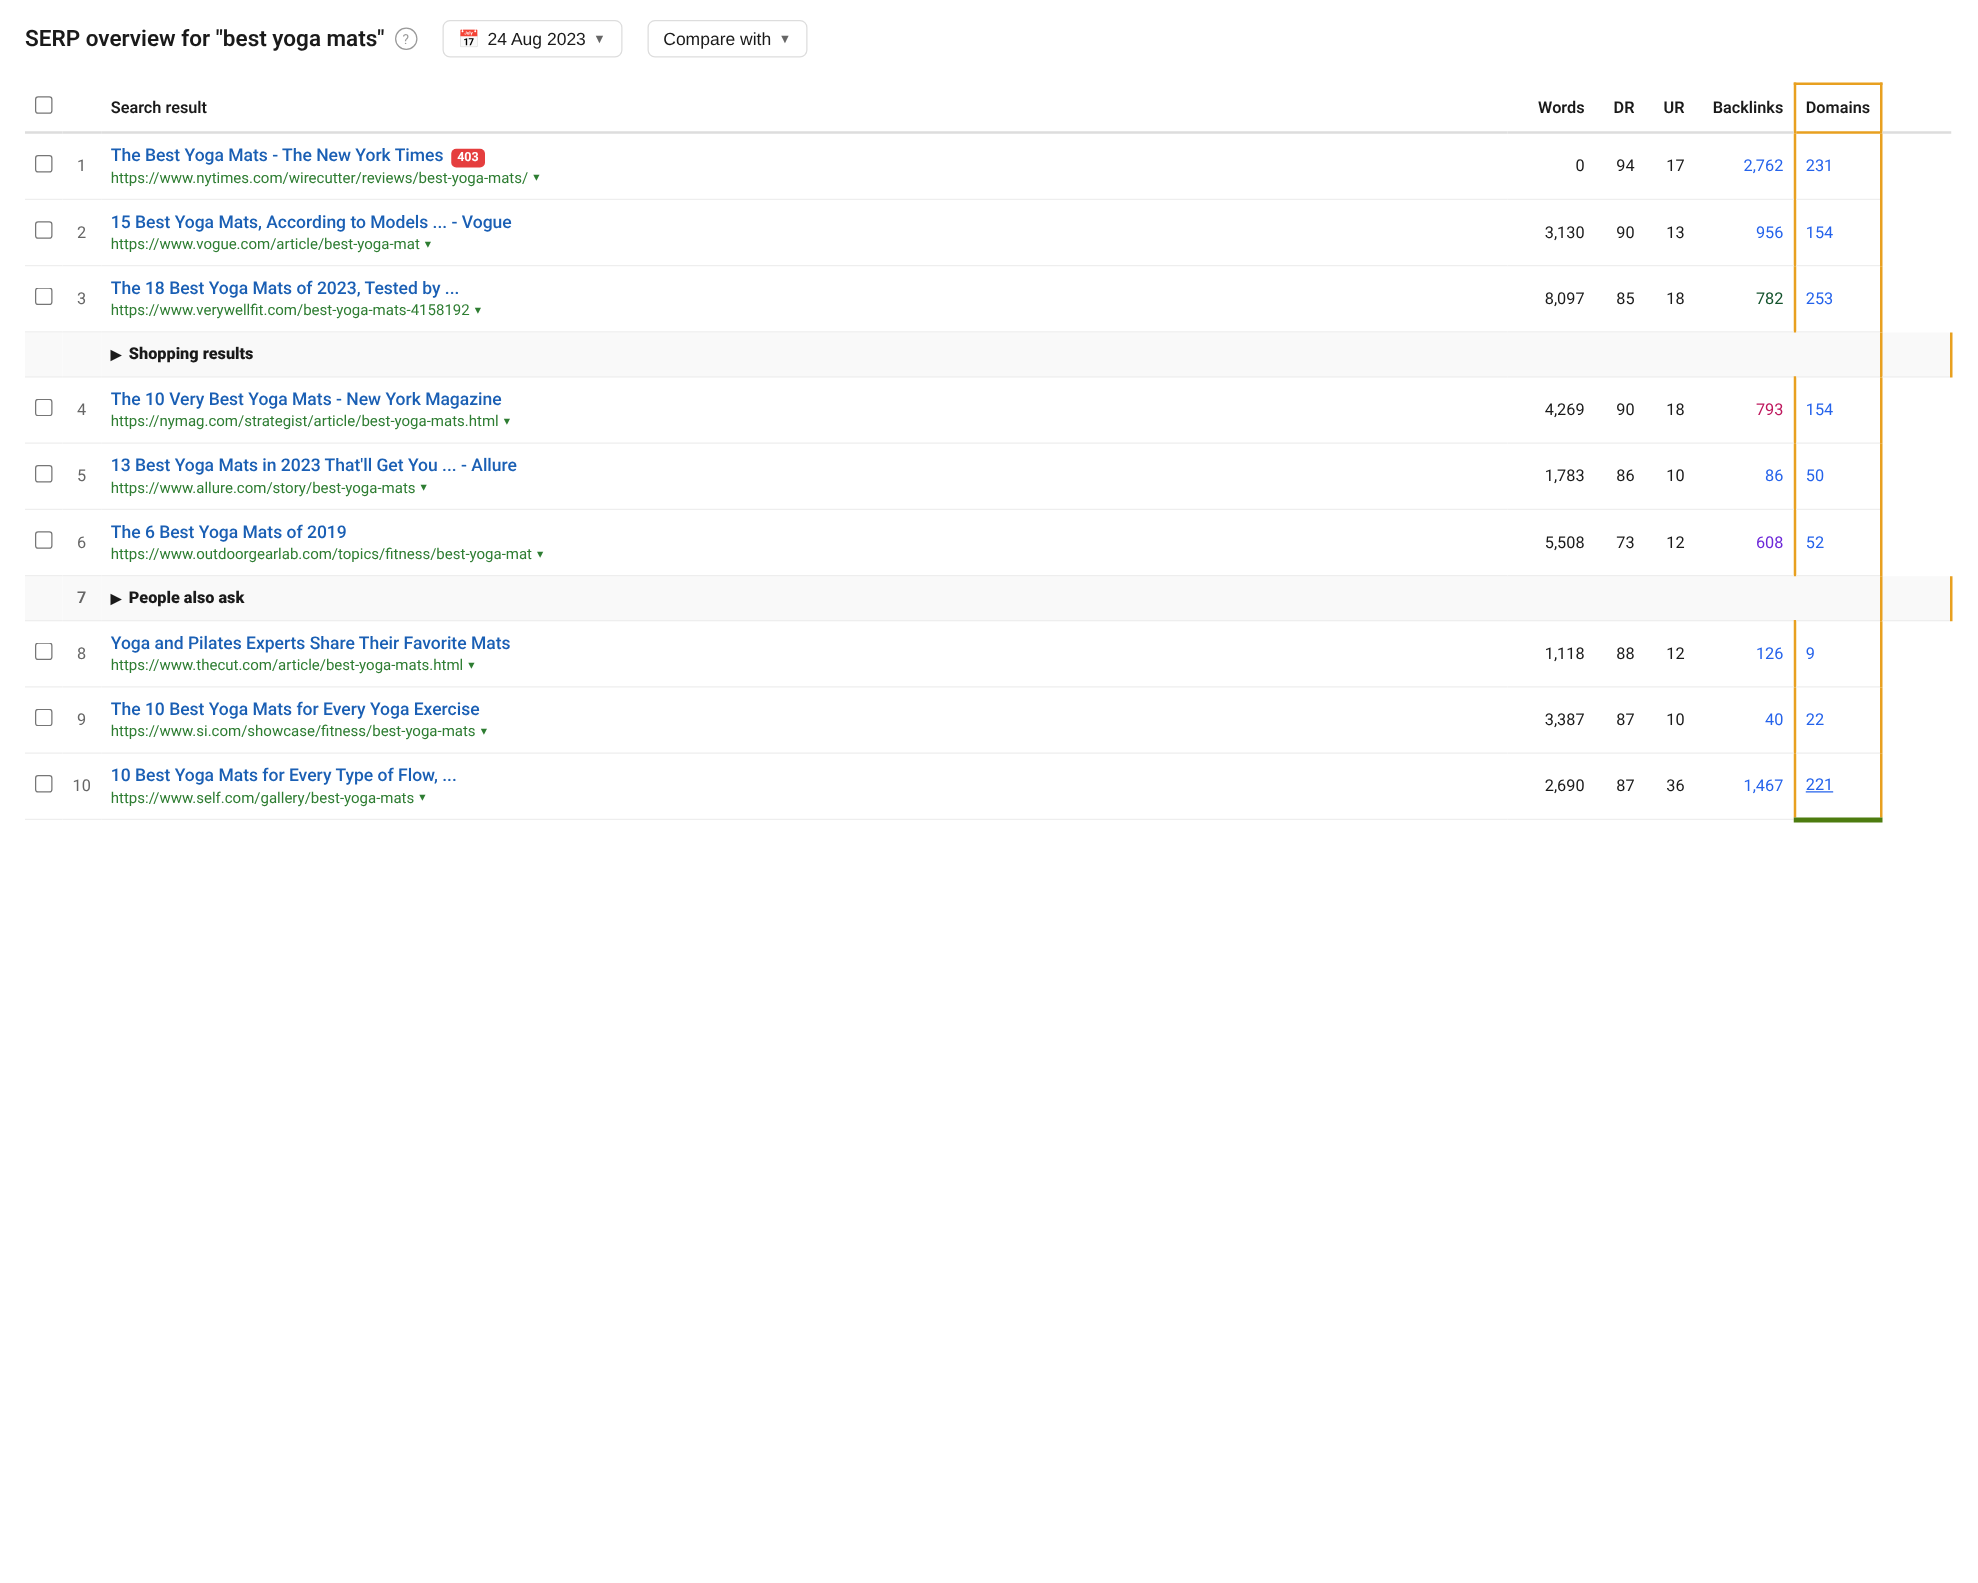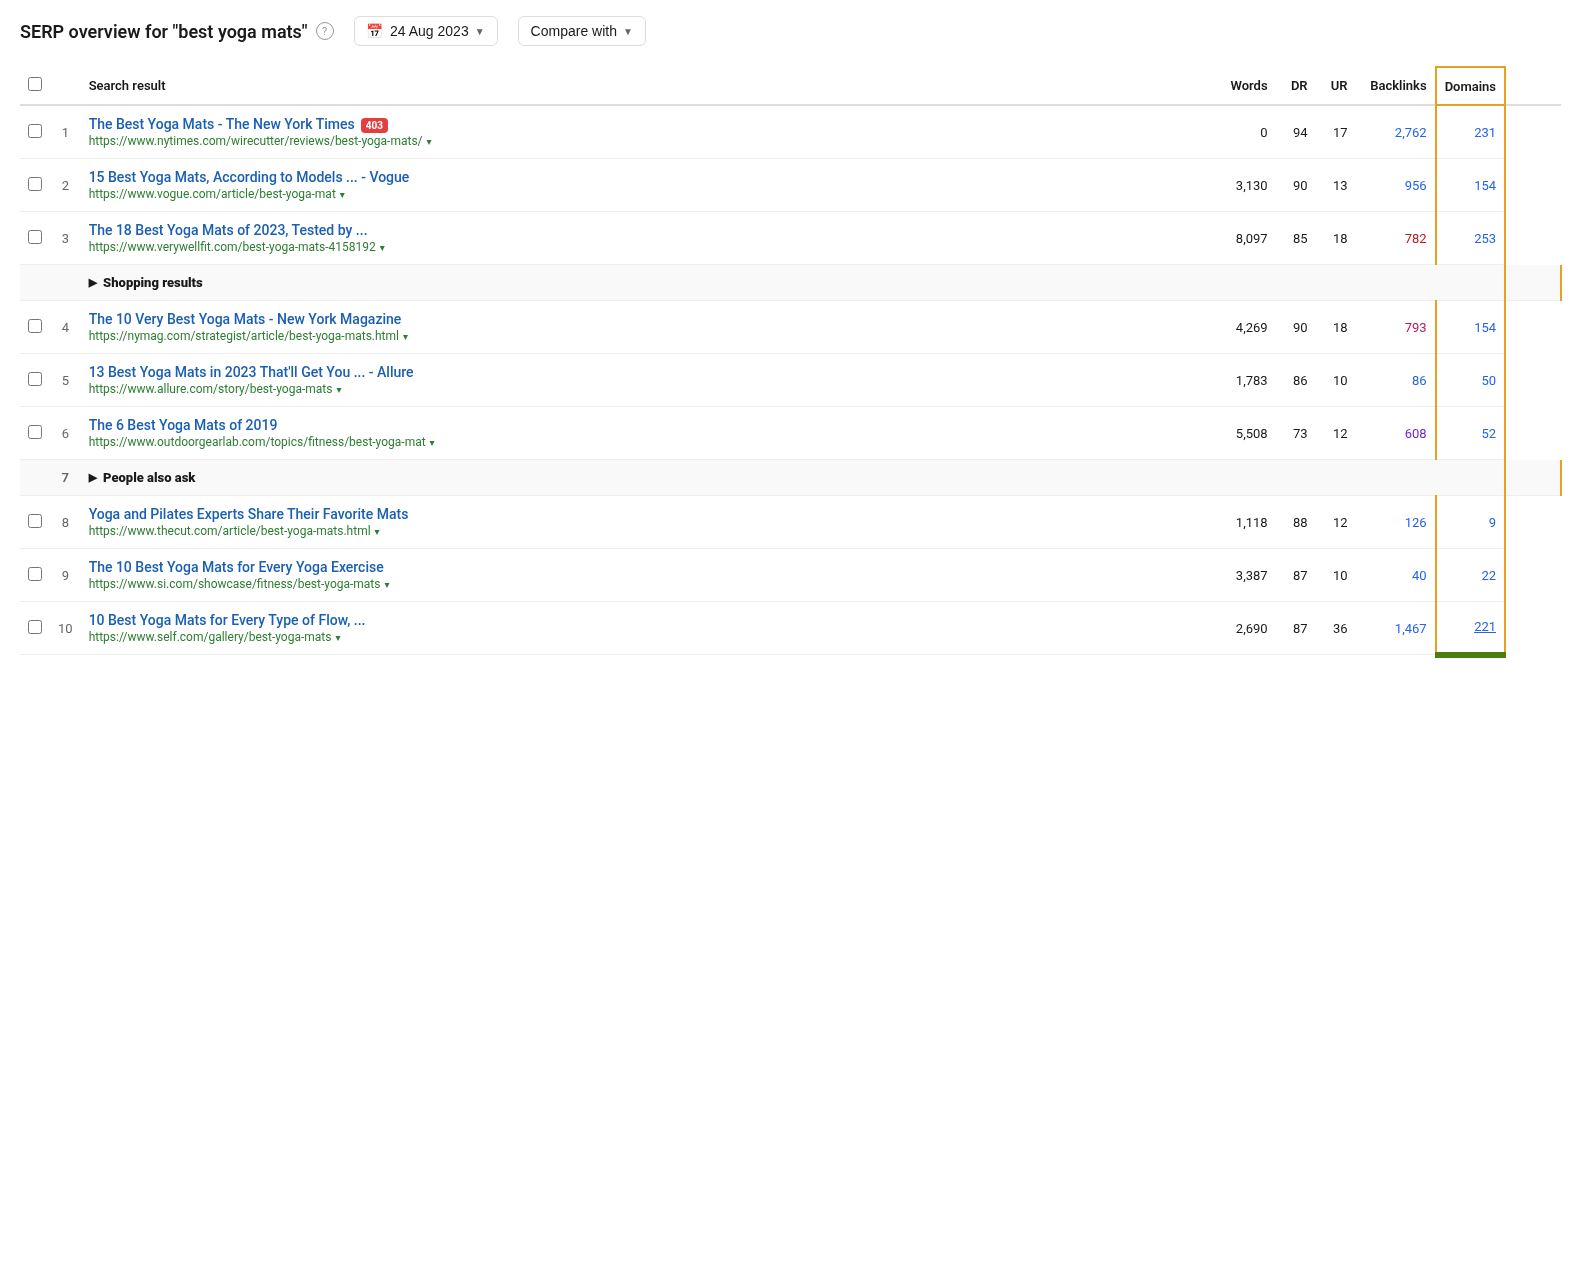--- a/index.html
+++ b/index.html
@@ -76,21 +76,21 @@
       white-space: nowrap;
       margin-left: 29px;
     }
     th.num-col { text-align: right; }
     td {
       padding: 10px 8px;
       border-bottom: 1px solid #eee;
       vertical-align: middle;
     }
     td.num-col { text-align: right; color: #1a1a1a; font-size: 13px; }
-    td.domains-col { text-align: right; color: #2563eb; font-size: 13px; margin-top: 24px; }
+    td.domains-col { text-align: left; color: #2563eb; font-size: 13px; margin-top: 24px; }
     td.backlinks-col { text-align: right; color: #2563eb; font-size: 13px; }
 
     .checkbox-col { width: 30px; }
     .rank-col { width: 30px; text-align: center; color: #666; font-size: 13px; }
     .search-result-col { }
     .words-col { width: 70px; text-align: right; }
     .dr-col { width: 40px; text-align: right; }
     .ur-col { width: 40px; text-align: right; }
     .bl-col { width: 80px; text-align: right; }
     .dm-col { width: 68px; text-align: right; }
@@ -145,21 +145,21 @@
 
     
     .domains-col-cell {
       border-left: 2px solid #e8a020;
       border-right: 2px solid #e8a020;
     }
     .domains-col-first {
       border-top: 2px solid #e8a020;
     }
     .domains-col-last {
-      border-bottom: 6px solid #4d7c0f;
+      border-bottom: 4px solid #4d7c0f;
       text-decoration: underline;
     }
     .domains-header-cell {
       border-left: 2px solid #e8a020;
       border-right: 2px solid #e8a020;
       border-top: 2px solid #e8a020;
       text-align: right;
       padding: 8px 8px;
     }
   </style>
@@ -248,21 +248,21 @@
         <td class="search-result-col">
           <a class="result-title" href="#">The 18 Best Yoga Mats of 2023, Tested by ...</a>
           <span class="result-url">
       https://www.verywellfit.com/best-yoga-mats-4158192
       <span class="url-chevron">▾</span>
     </span>
         </td>
         <td class="num-col">8,097</td>
         <td class="num-col">85</td>
         <td class="num-col">18</td>
-        <td class="backlinks-col num-col" style="color: #b91c1c; cursor: pointer;">782</td>
+        <td class="backlinks-col num-col" style="color: #14532d; cursor: pointer;">782</td>
         <td class="domains-col num-col domains-col-cell" style="color: rgb(37, 99, 235); cursor: pointer;">253</td>
       </tr>
       <tr class="special-row">
         <td class="checkbox-col"></td>
         <td class="rank-col" style="text-align: center; color: rgb(102, 102, 102); font-size: 13px;"></td>
         <td colspan="6" style="cursor: pointer;">
           <span class="special-label">
         <span style="font-size:11px;">▶</span>
         <strong>Shopping results</strong>
       </span>

